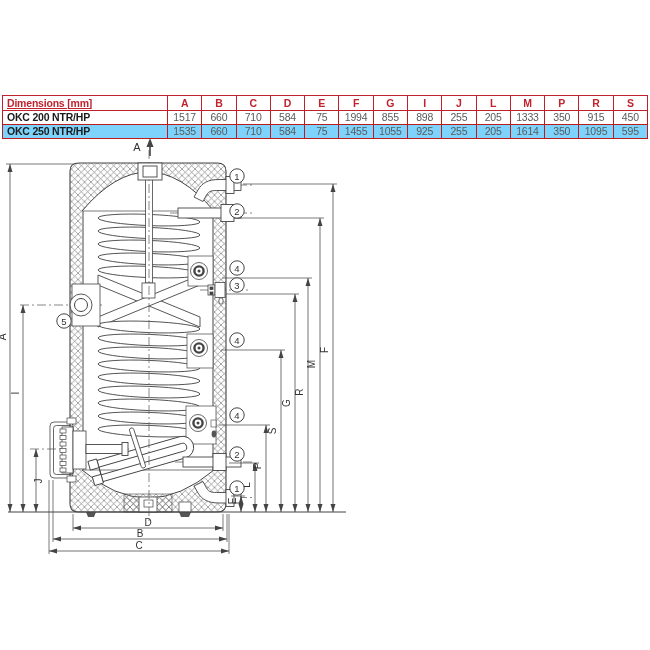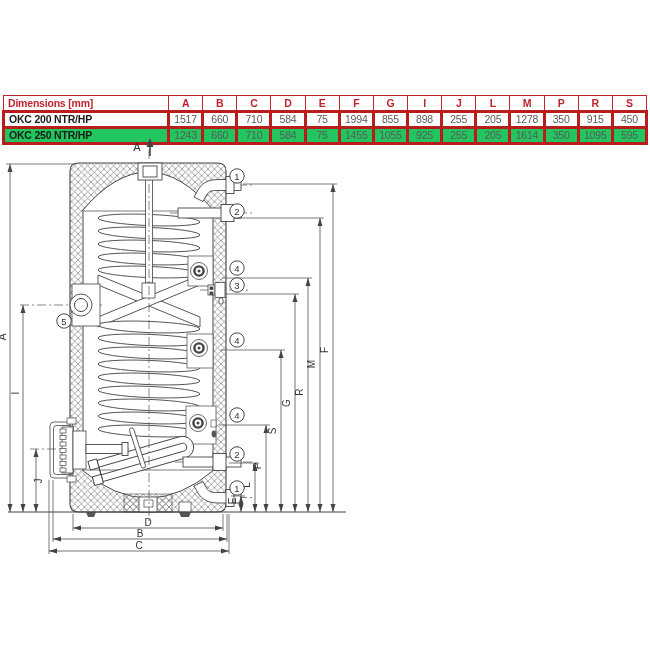--- a/index.html
+++ b/index.html
@@ -3,34 +3,34 @@
 <meta charset="utf-8">
 <style>
   html,body{margin:0;padding:0;background:#fff;}
   body{width:650px;height:650px;position:relative;overflow:hidden;
        font-family:"Liberation Sans",sans-serif;}
   #dims-table{position:absolute;top:95px;left:2px;width:646px;
       border-collapse:collapse;table-layout:fixed;}
   #dims-table th,#dims-table td{padding:0;height:13px;line-height:13px;
       font-size:10.5px;letter-spacing:-0.2px;overflow:hidden;white-space:nowrap;}
   #dims-table thead th{border:1.5px solid #c0222e;color:#c0222e;height:14px;}
-  #dims-table td{border:3px solid #b91c1c;color:#5a5a5a;text-align:center;
+  #dims-table td{border:1px solid #b91c1c;color:#5a5a5a;text-align:center;
       font-size:10.5px;}
   #dims-table .lbl{text-align:left;padding-left:4px;font-weight:bold;}
   #dims-table td.model{color:#1a1a1a;font-weight:bold;text-align:left;padding-left:4px;}
-  #dims-table tr.alt{background:#22c55e;}
+  #dims-table tr.alt{background:#7dd3fc;}
   svg text{font-family:"Liberation Sans",sans-serif;fill:#333;}
 </style>
 </head>
 <body>
 
 <table id="dims-table">
   <thead>
       <tr>
-        <th class="lbl" style="width: 160px;">Dimensions [mm]</th>
+        <th class="lbl" style="width: 160px; text-decoration: underline;">Dimensions [mm]</th>
         <th>A</th>
         <th>B</th>
         <th>C</th>
         <th>D</th>
         <th>E</th>
         <th>F</th>
         <th>G</th>
         <th>I</th>
         <th>J</th>
         <th>L</th>
@@ -46,28 +46,28 @@
         <td>1517</td>
         <td>660</td>
         <td>710</td>
         <td>584</td>
         <td>75</td>
         <td>1994</td>
         <td>855</td>
         <td>898</td>
         <td>255</td>
         <td>205</td>
-        <td>1278</td>
+        <td>1333</td>
         <td>350</td>
         <td>915</td>
         <td>450</td>
       </tr>
       <tr class="alt">
         <td class="model">OKC 250 NTR/HP</td>
-        <td>1243</td>
+        <td>1535</td>
         <td>660</td>
         <td>710</td>
         <td>584</td>
         <td>75</td>
         <td>1455</td>
         <td>1055</td>
         <td>925</td>
         <td>255</td>
         <td>205</td>
         <td>1614</td>

